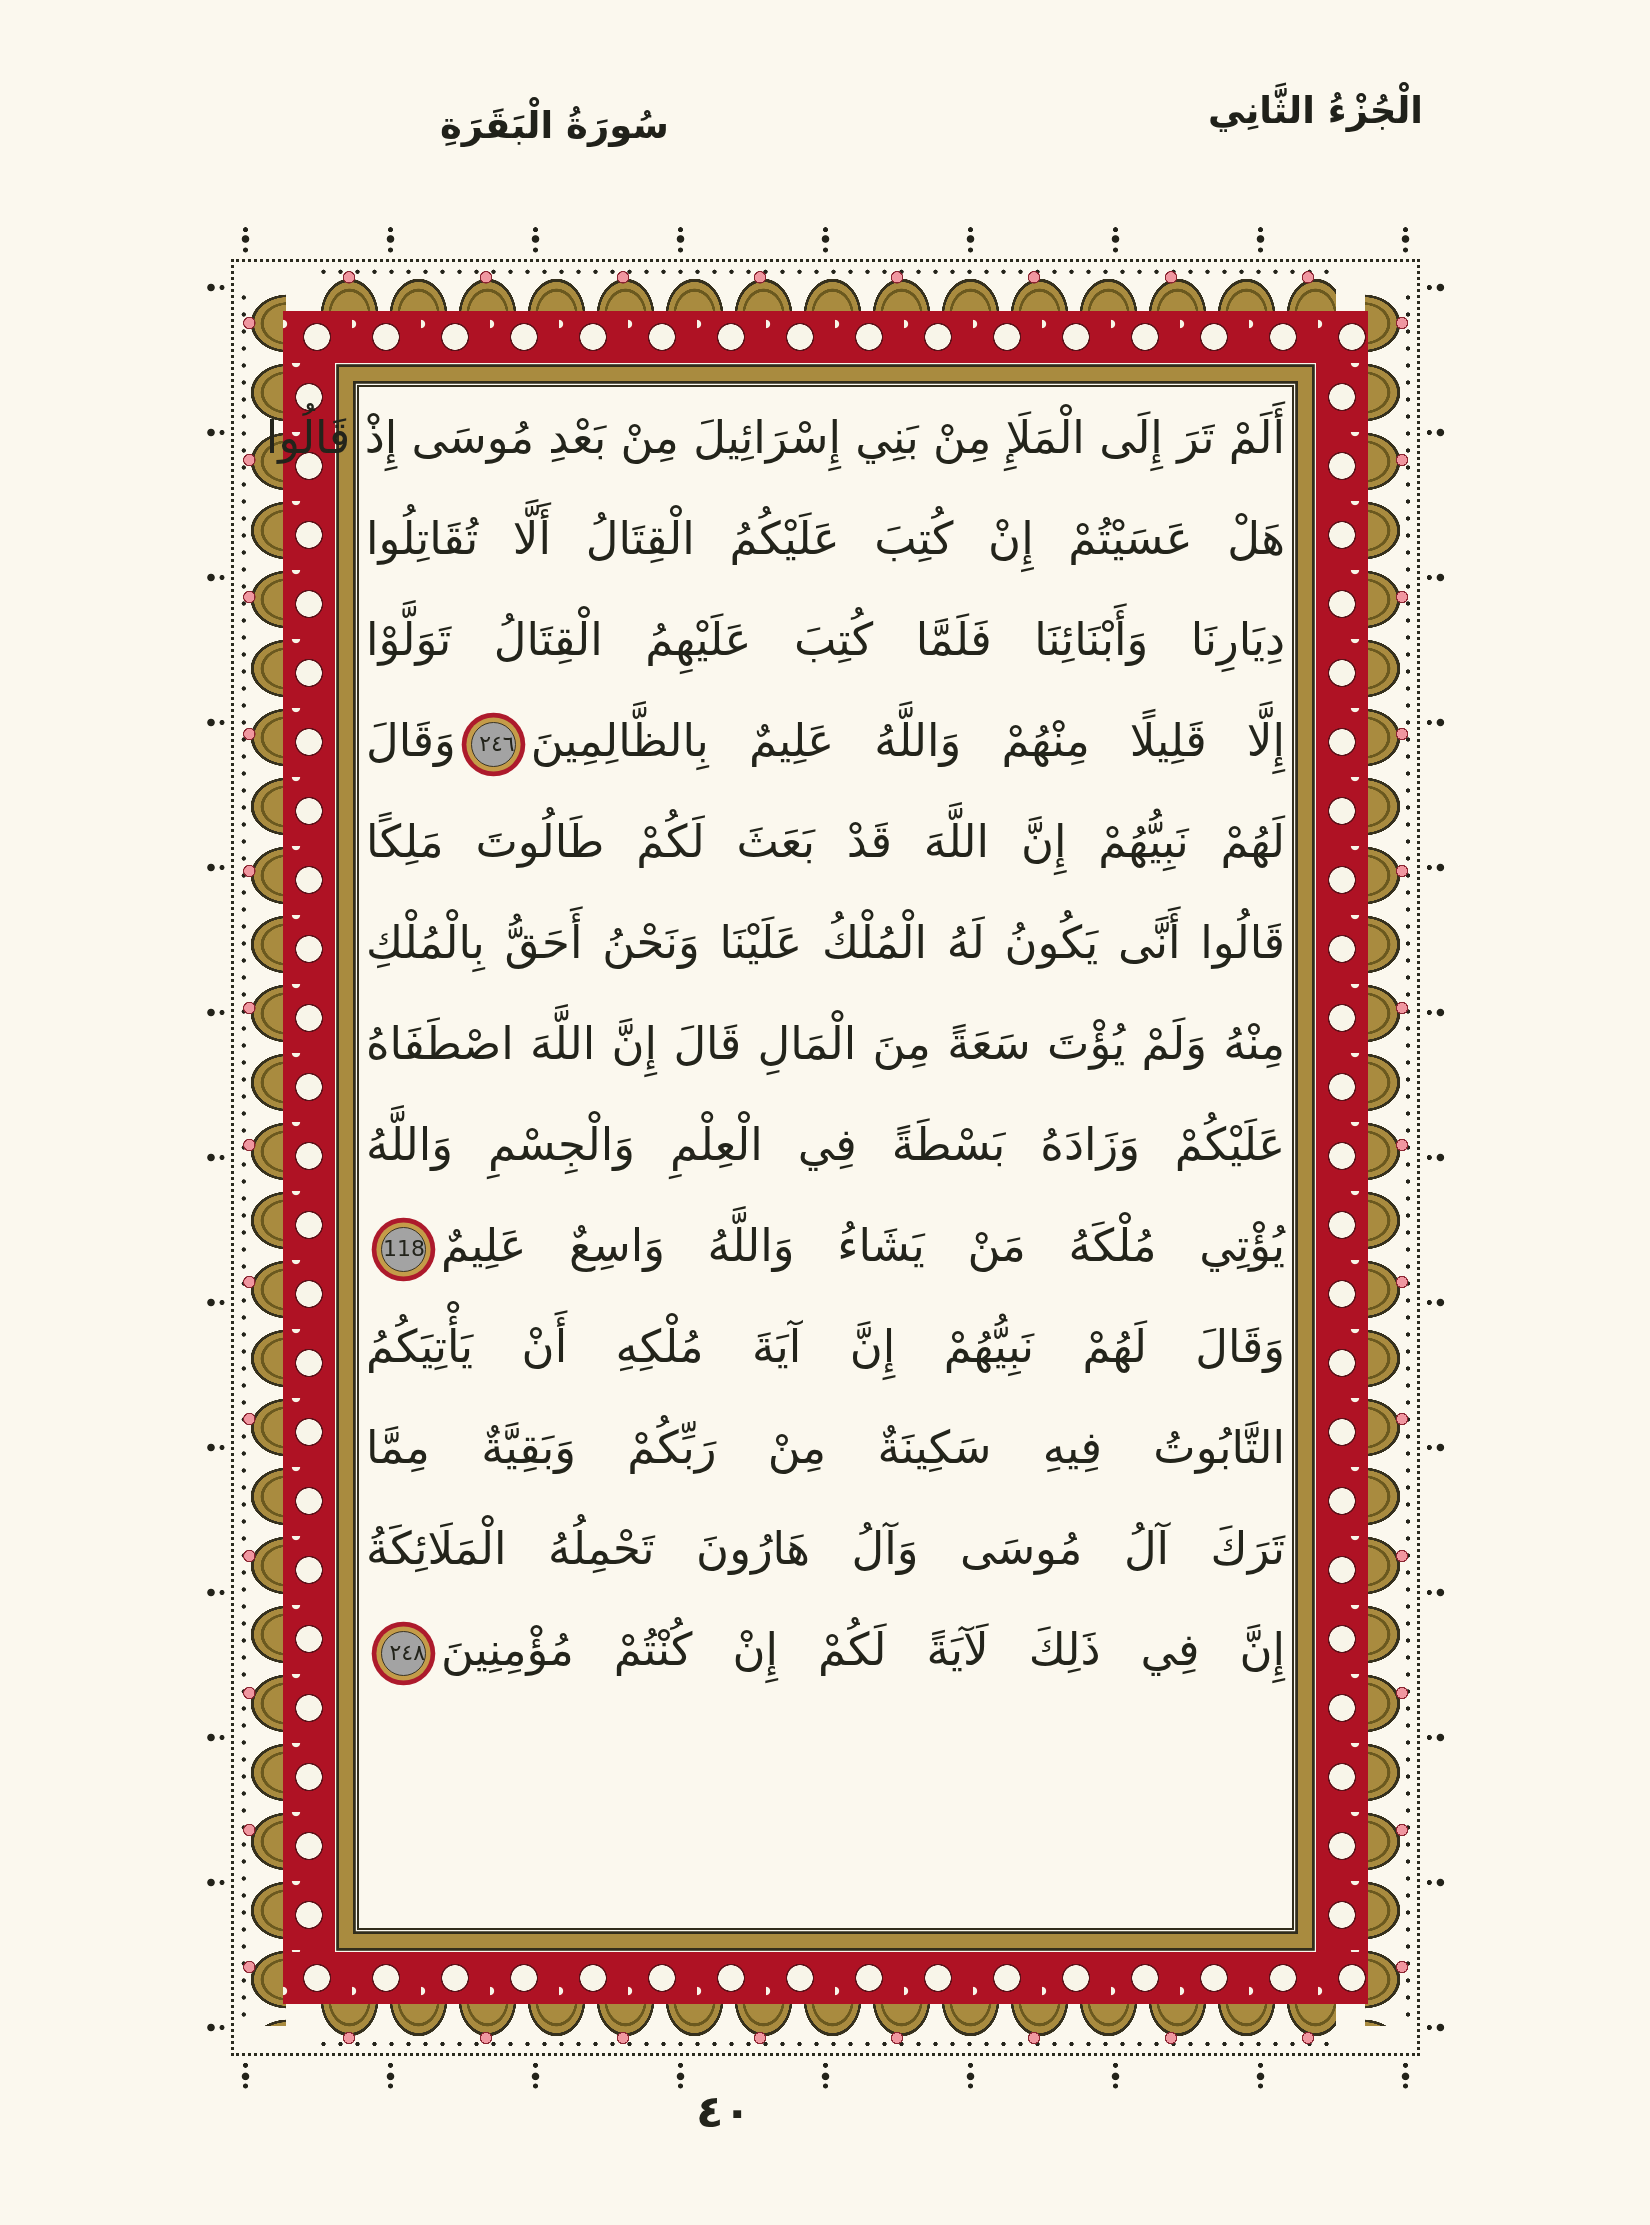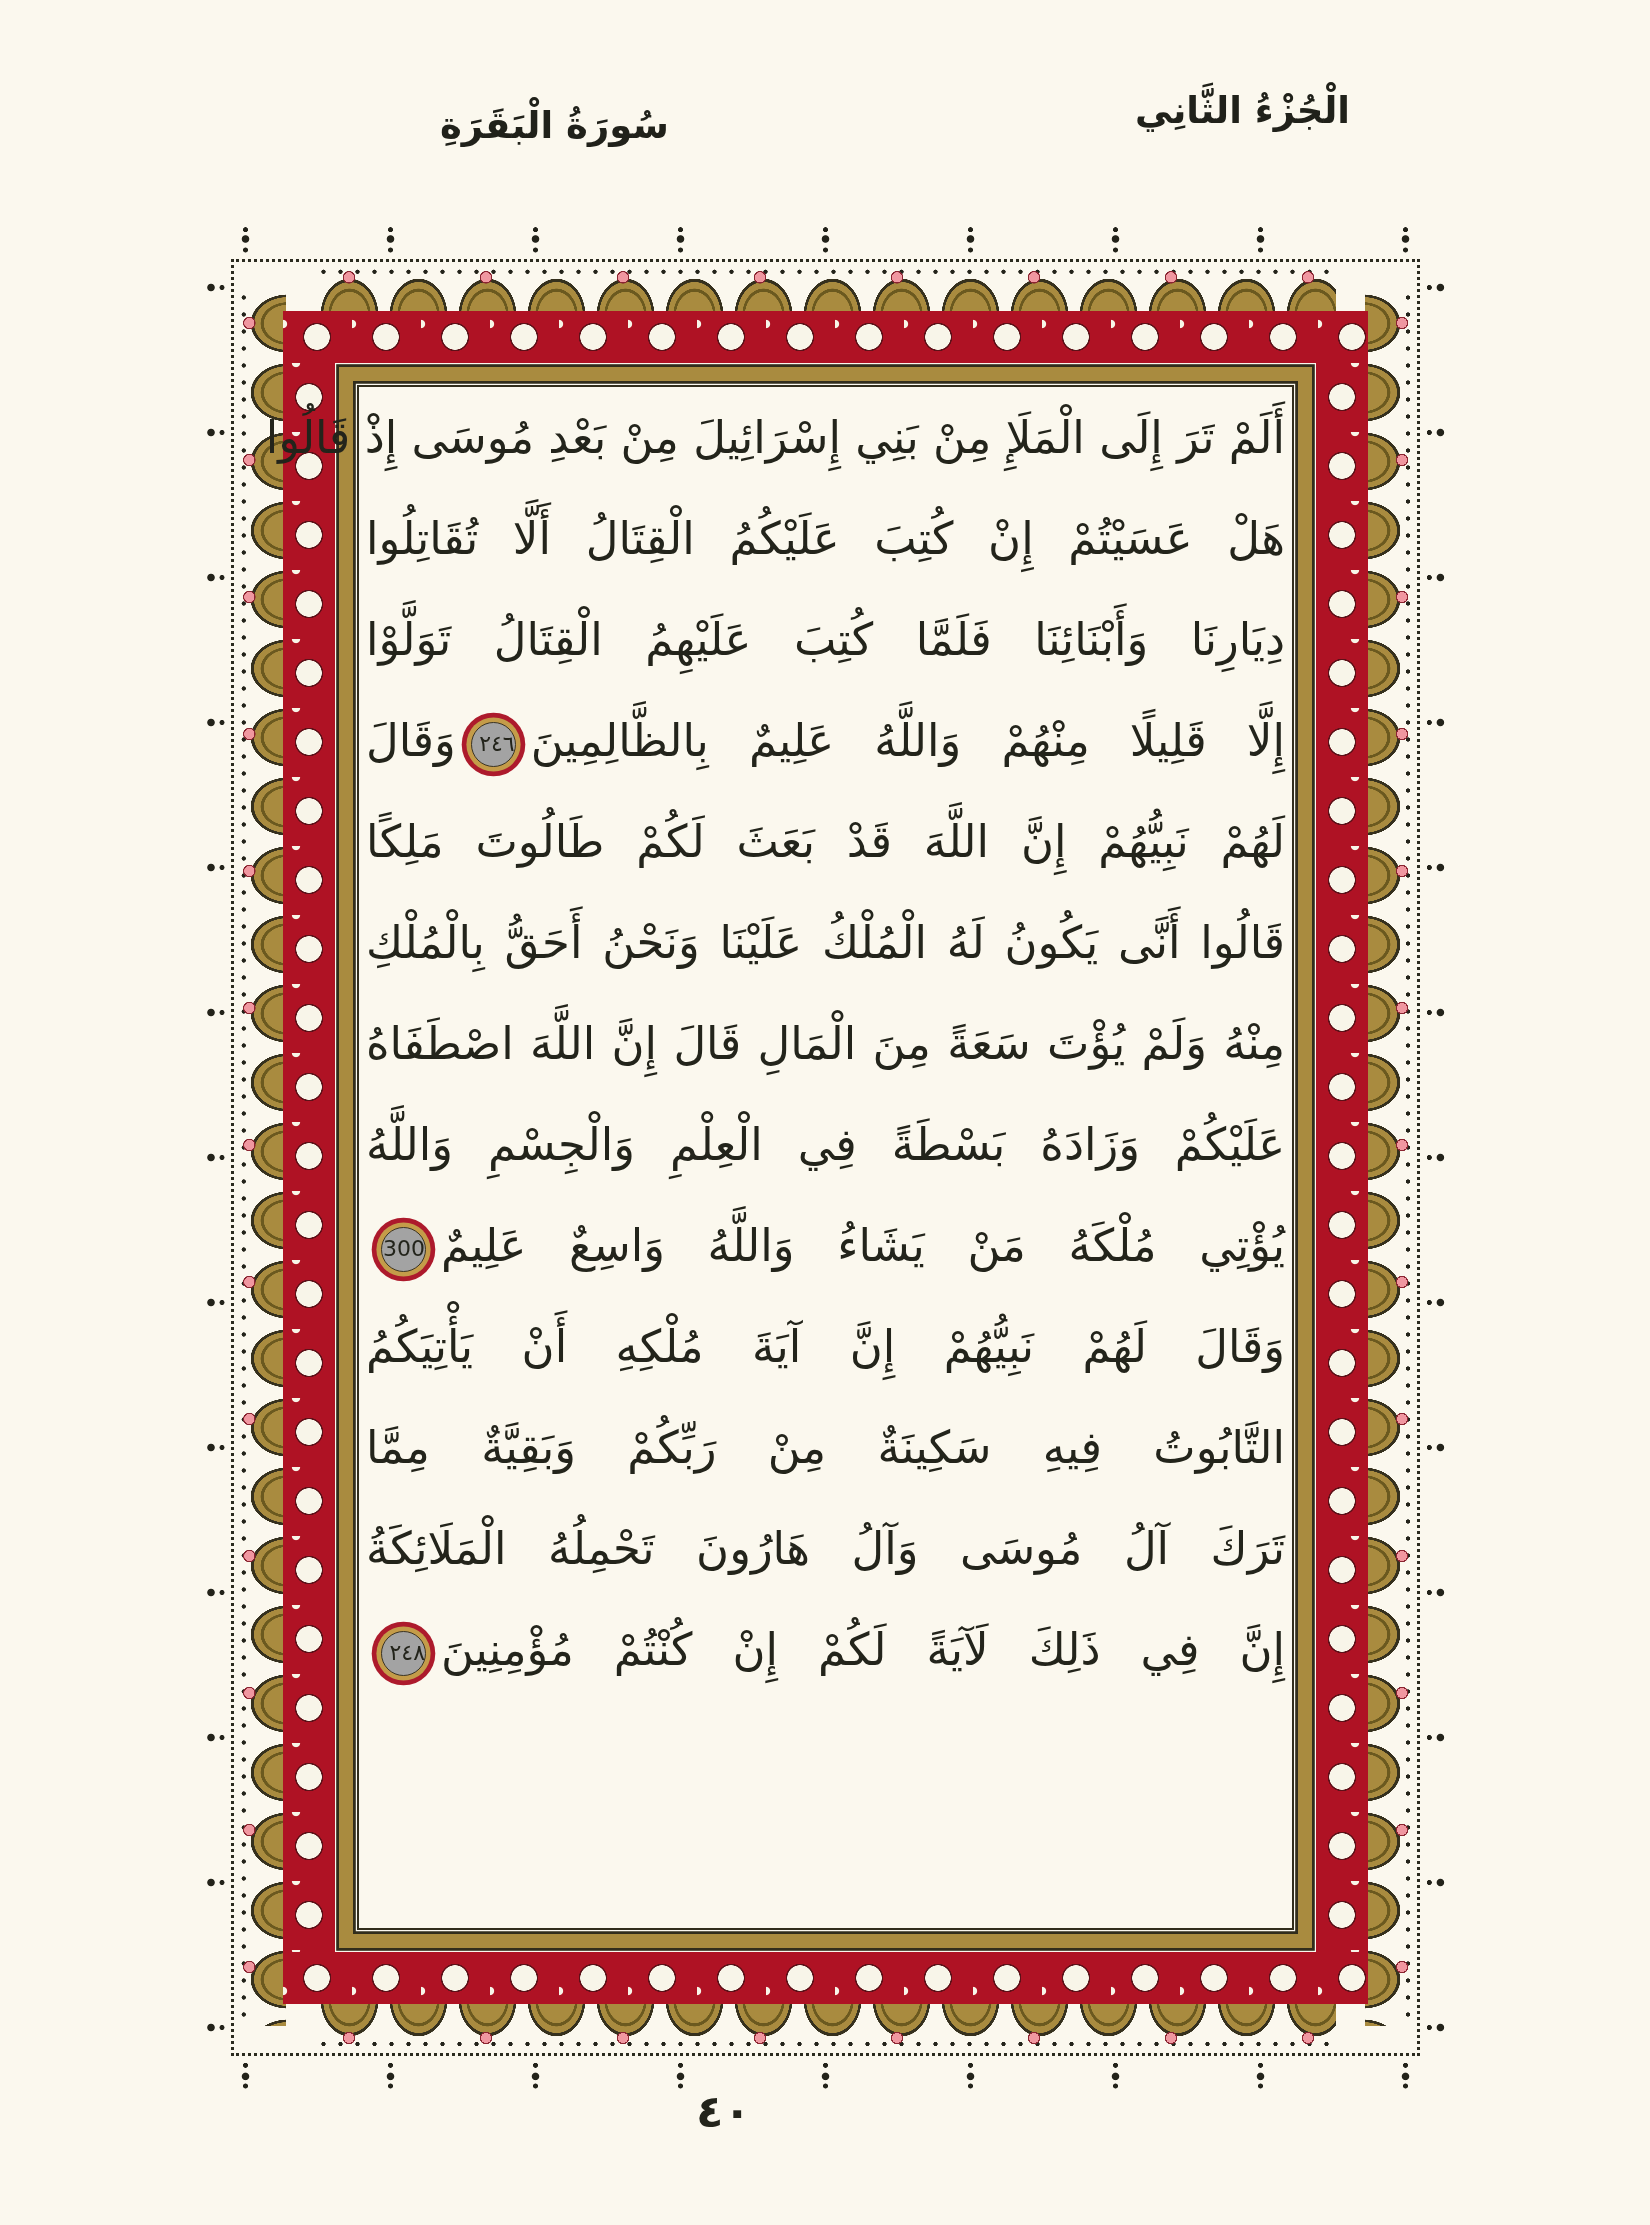--- a/index.html
+++ b/index.html
@@ -6,21 +6,21 @@
   body{background:#e8e4d8;}
   .page{
     position:relative; width:1650px; height:2225px;
     background:#fbf8ee; overflow:hidden;
     font-family:"DejaVu Sans", sans-serif; color:#22231a;
   }
   
   .hdr{position:absolute; direction:rtl; font-size:37px; font-weight:bold; color:#20211а;}
   .hdr{color:#20211a;}
   .hdr-surah{left:440px; top:104px;}
-  .hdr-juz{left:1135px; top:89px;}
+  .hdr-juz{left:1208px; top:89px;}
   
   .frame{position:absolute; left:283px; top:311px; width:1085px; height:1693px; background:#af1224;border-radius:19px;}
   .frame *{pointer-events:none;}
   
   .sprigs{
     position:absolute; inset:-85px;
     background-image:
       radial-gradient(circle 4.2px at 50% 13px, #23231a 0 3.3px, transparent 4.2px),
       radial-gradient(circle 2.8px   at 50% 24px, #23231a 0 2.2px, transparent 2.8px),
       radial-gradient(circle 2.8px   at 50% 3.7px,  #23231a 0 2.2px, transparent 2.8px),
@@ -137,21 +137,21 @@
     <div class="inner-rule"></div>
     <div class="text-area">
         <div class="qline"><span class="qtext">أَلَمْ تَرَ إِلَى الْمَلَإِ مِنْ بَنِي إِسْرَائِيلَ مِنْ بَعْدِ مُوسَى إِذْ قَالُوا</span></div>
         <div class="qline"><span class="qtext">هَلْ عَسَيْتُمْ إِنْ كُتِبَ عَلَيْكُمُ الْقِتَالُ أَلَّا تُقَاتِلُوا</span></div>
         <div class="qline"><span class="qtext">دِيَارِنَا وَأَبْنَائِنَا فَلَمَّا كُتِبَ عَلَيْهِمُ الْقِتَالُ تَوَلَّوْا</span></div>
         <div class="qline"><span class="qtext">إِلَّا قَلِيلًا مِنْهُمْ وَاللَّهُ عَلِيمٌ بِالظَّالِمِينَ</span><span class="verse-badge">٢٤٦</span><span class="qtext">وَقَالَ</span></div>
         <div class="qline"><span class="qtext">لَهُمْ نَبِيُّهُمْ إِنَّ اللَّهَ قَدْ بَعَثَ لَكُمْ طَالُوتَ مَلِكًا</span></div>
         <div class="qline"><span class="qtext">قَالُوا أَنَّى يَكُونُ لَهُ الْمُلْكُ عَلَيْنَا وَنَحْنُ أَحَقُّ بِالْمُلْكِ</span></div>
         <div class="qline"><span class="qtext">مِنْهُ وَلَمْ يُؤْتَ سَعَةً مِنَ الْمَالِ قَالَ إِنَّ اللَّهَ اصْطَفَاهُ</span></div>
         <div class="qline"><span class="qtext">عَلَيْكُمْ وَزَادَهُ بَسْطَةً فِي الْعِلْمِ وَالْجِسْمِ وَاللَّهُ</span></div>
-        <div class="qline"><span class="qtext">يُؤْتِي مُلْكَهُ مَنْ يَشَاءُ وَاللَّهُ وَاسِعٌ عَلِيمٌ</span><span class="verse-badge">300</span></div>
+        <div class="qline"><span class="qtext">يُؤْتِي مُلْكَهُ مَنْ يَشَاءُ وَاللَّهُ وَاسِعٌ عَلِيمٌ</span><span class="verse-badge">118</span></div>
         <div class="qline"><span class="qtext">وَقَالَ لَهُمْ نَبِيُّهُمْ إِنَّ آيَةَ مُلْكِهِ أَنْ يَأْتِيَكُمُ</span></div>
         <div class="qline"><span class="qtext">التَّابُوتُ فِيهِ سَكِينَةٌ مِنْ رَبِّكُمْ وَبَقِيَّةٌ مِمَّا</span></div>
         <div class="qline"><span class="qtext">تَرَكَ آلُ مُوسَى وَآلُ هَارُونَ تَحْمِلُهُ الْمَلَائِكَةُ</span></div>
         <div class="qline"><span class="qtext">إِنَّ فِي ذَلِكَ لَآيَةً لَكُمْ إِنْ كُنْتُمْ مُؤْمِنِينَ</span><span class="verse-badge">٢٤٨</span></div>
       </div>
   </div>
 
   <div class="page-number">٤٠</div>
 </div>
 

